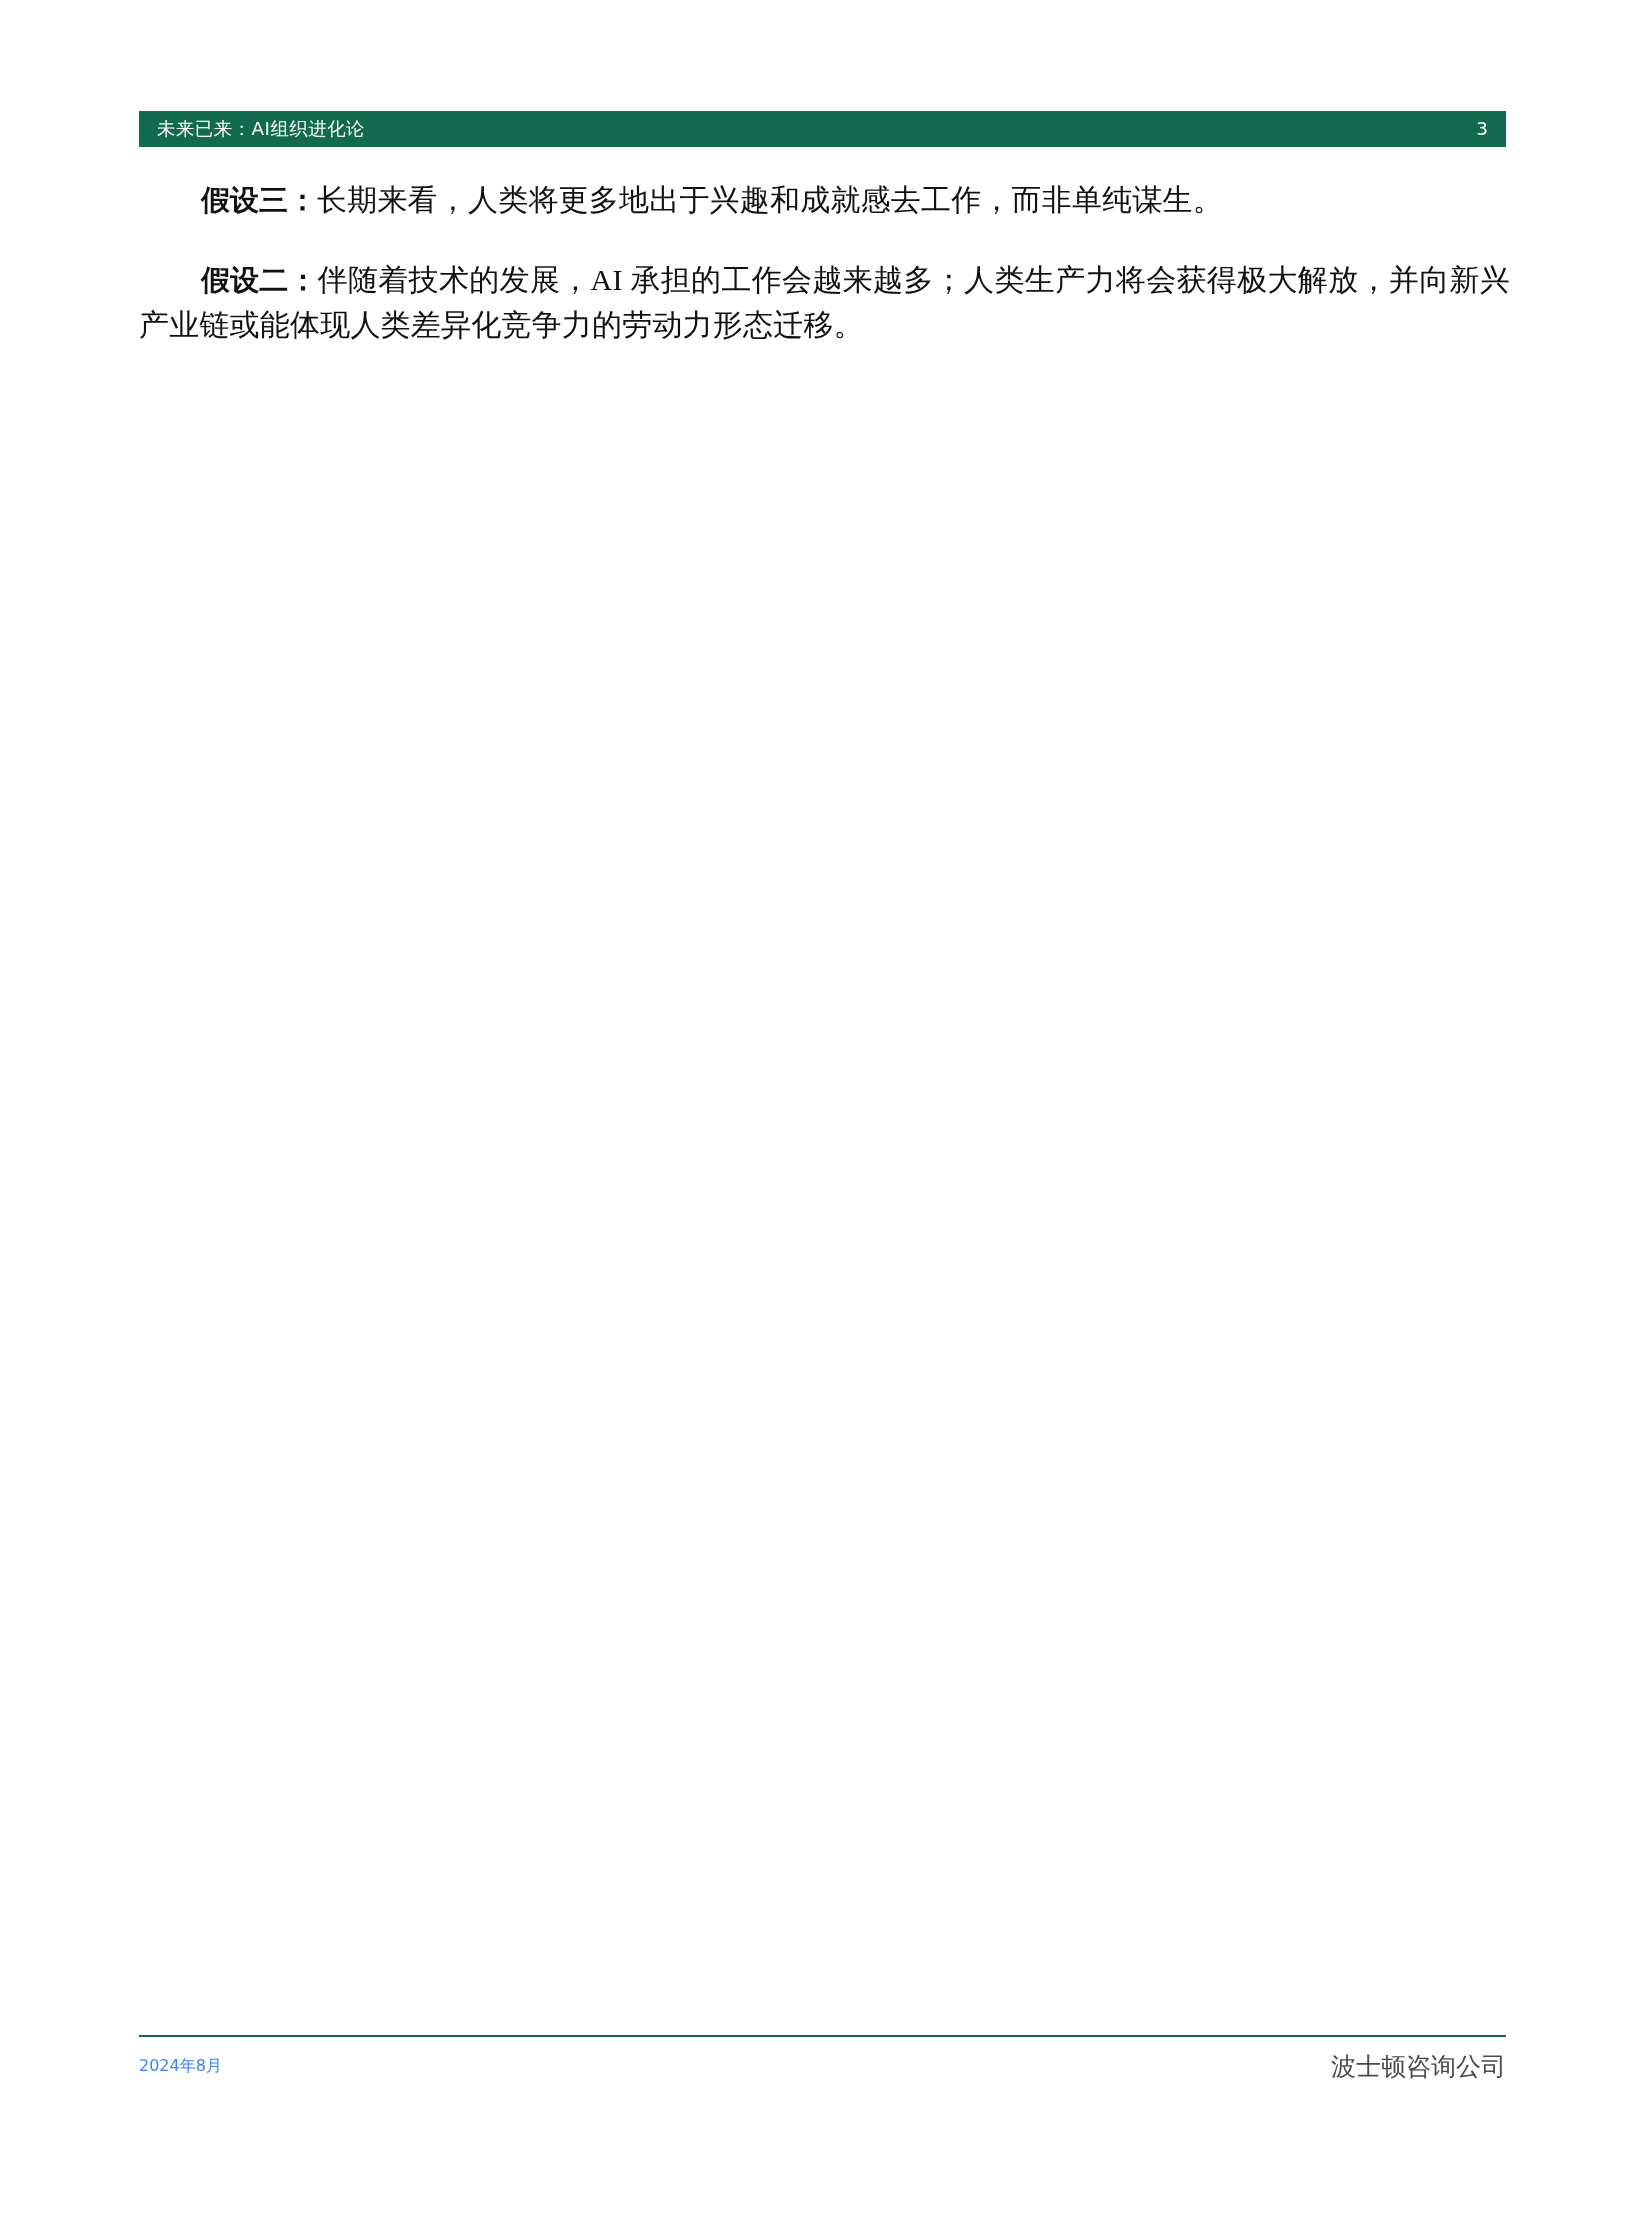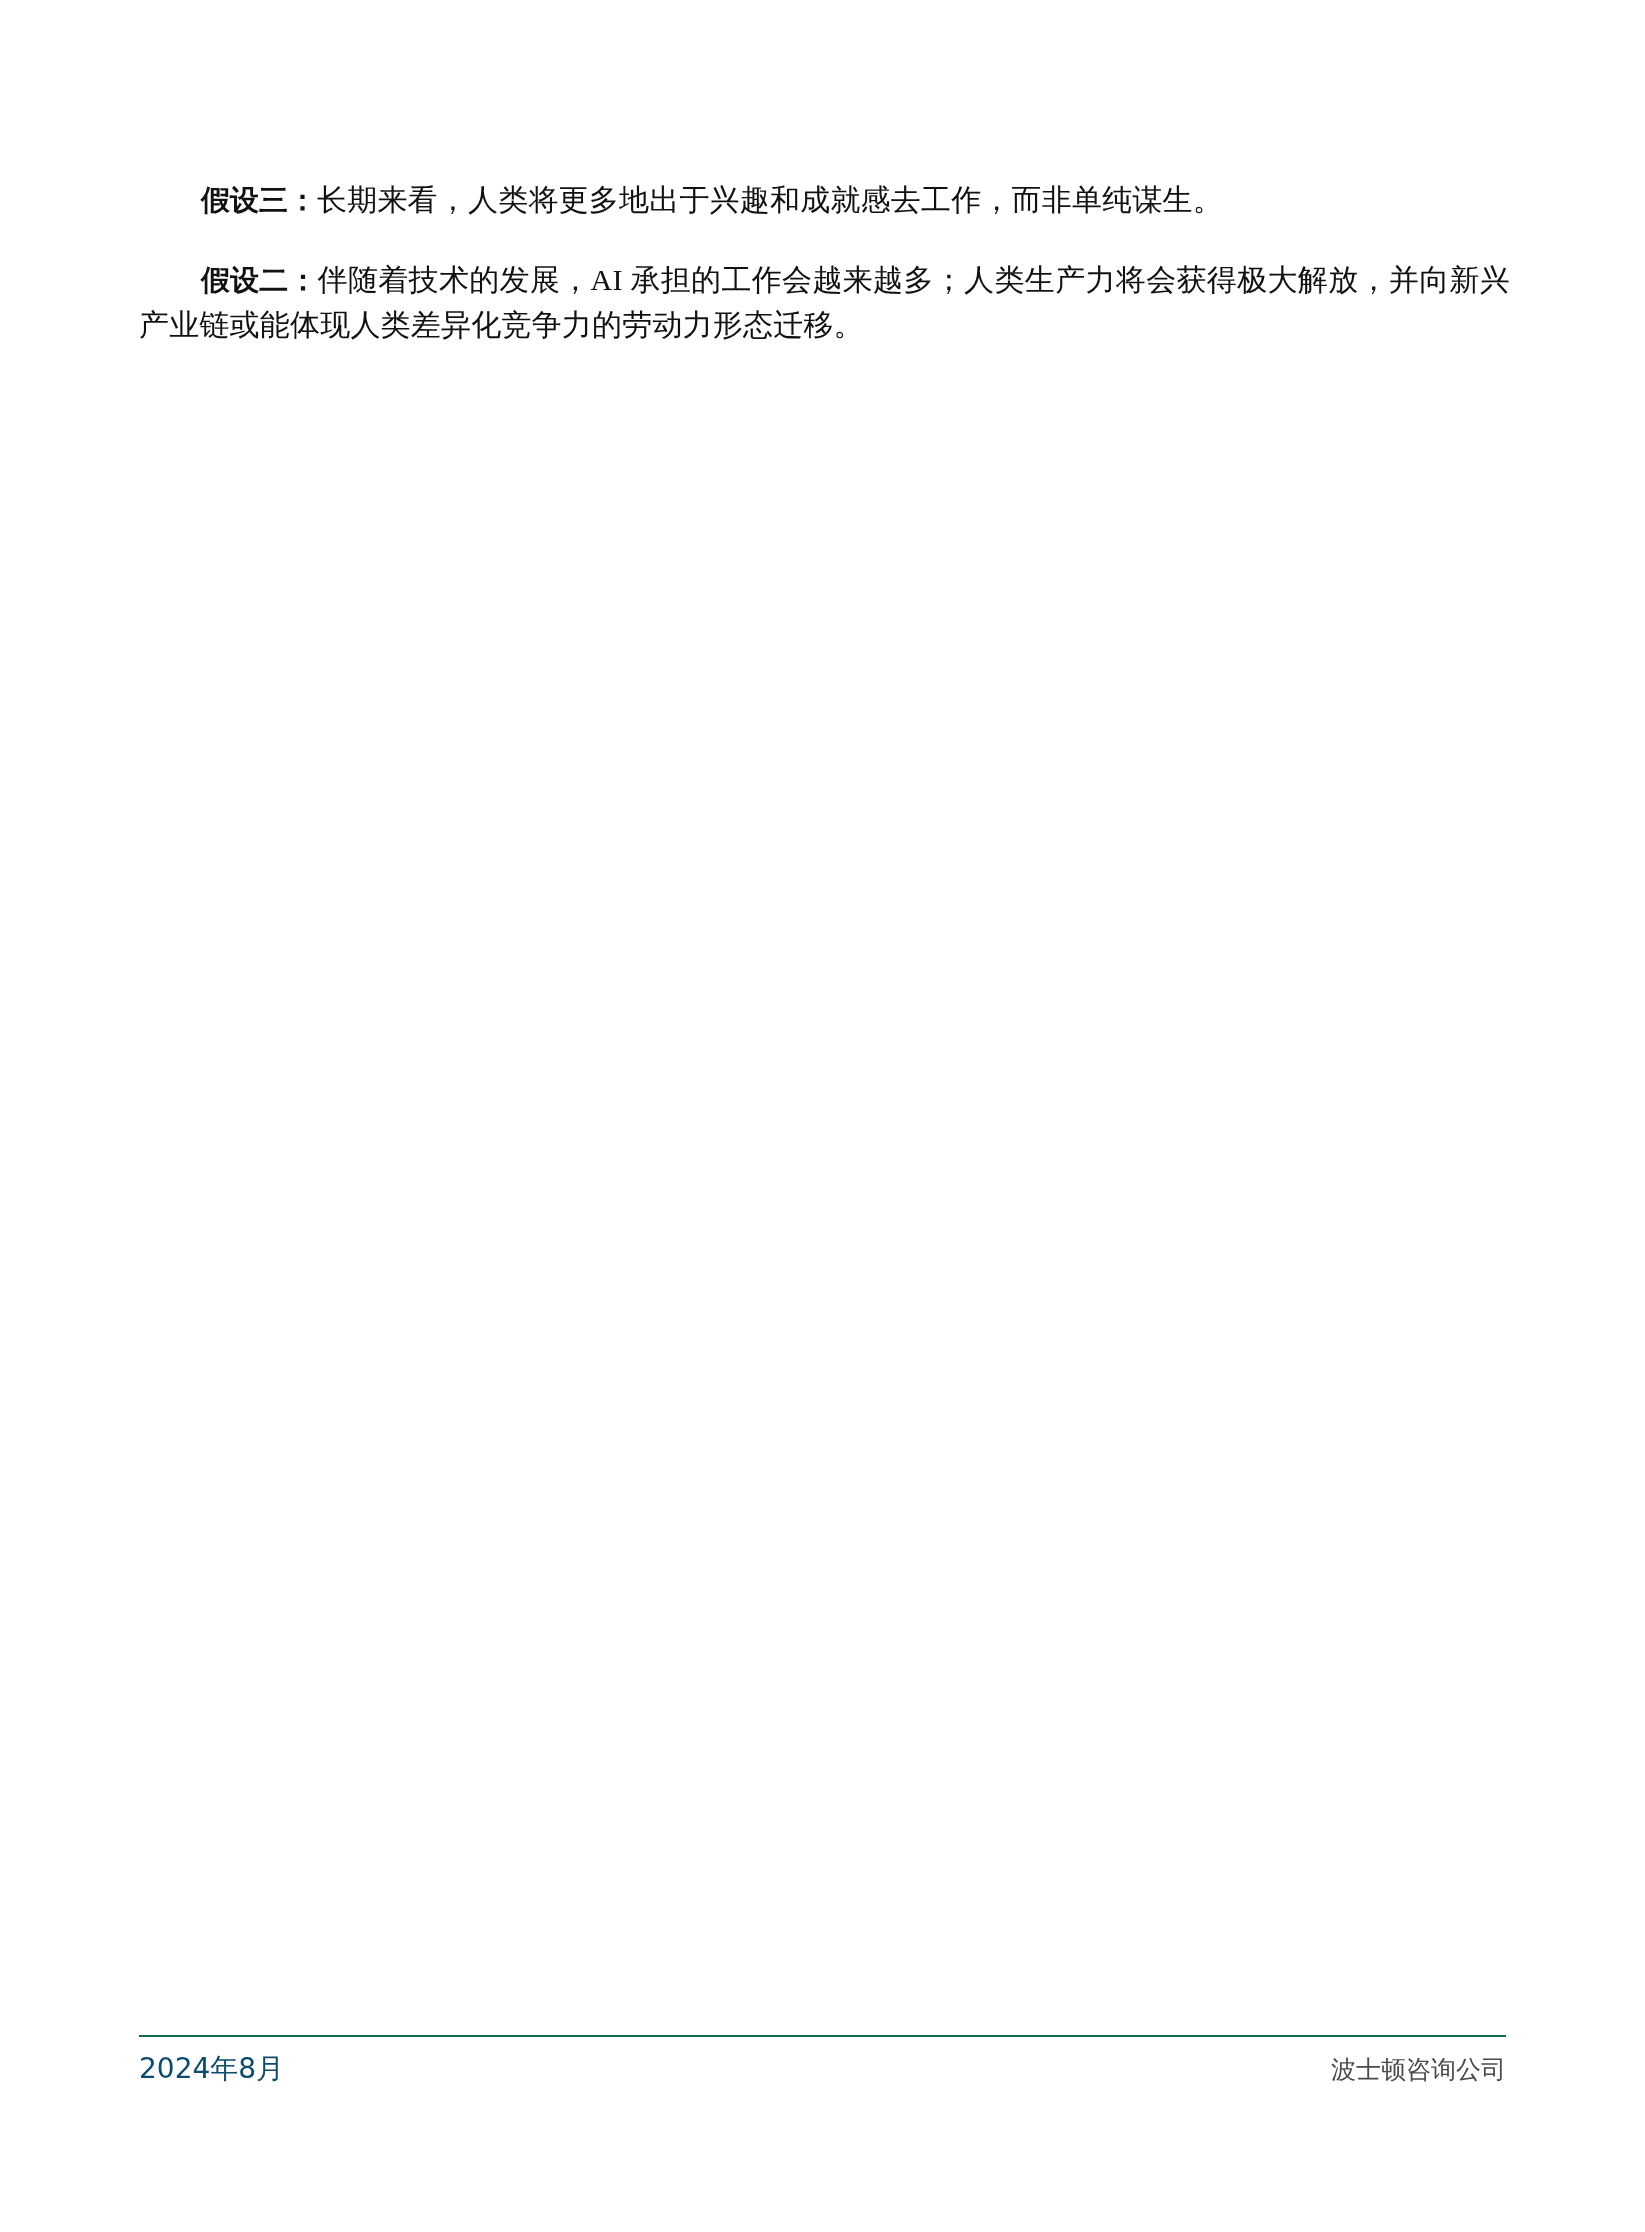--- a/index.html
+++ b/index.html
@@ -91,34 +91,38 @@
     left: 139px;
     top: 2050px;
     width: 1367px;
     display: flex;
     align-items: center;
     justify-content: space-between;
     box-sizing: border-box;
   }
   .footer-left {
     font-family: "DejaVu Sans", sans-serif;
-    font-size: 28px;
-    color: #0c4a6e;
+    font-size: 16px;
+    color: #3b82f6;
   }
   .footer-right {
     font-family: "DejaVu Sans", sans-serif;
     font-size: 25px;
     color: #4a4a4a;
   }
 </style>
 </head>
 <body>
 
 <div class="page">
 
+  <div class="header-band">
+    <div class="header-title">未来已来：AI组织进化论</div>
+    <div class="header-page-number">3</div>
+  </div>
 
   <div class="content">
 
     <p class="para indent para-gap"><span class="lead">假设三：</span><span>长期来看，人类将更多地出于兴趣和成就感去工作，而非单纯谋生。</span></p>
 
     <p class="para indent para-gap"><span class="lead">假设二：</span><span>伴随着技术的发展，AI 承担的工作会越来越多；人类生产力将会获得极大解放，并向新兴产业链或能体现人类差异化竞争力的劳动力形态迁移。</span></p>
 
 
   </div>
 

